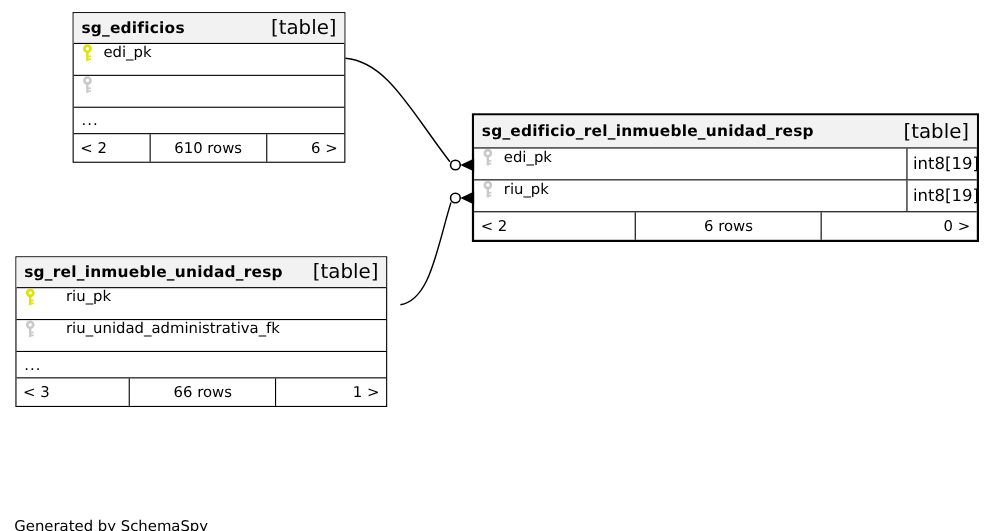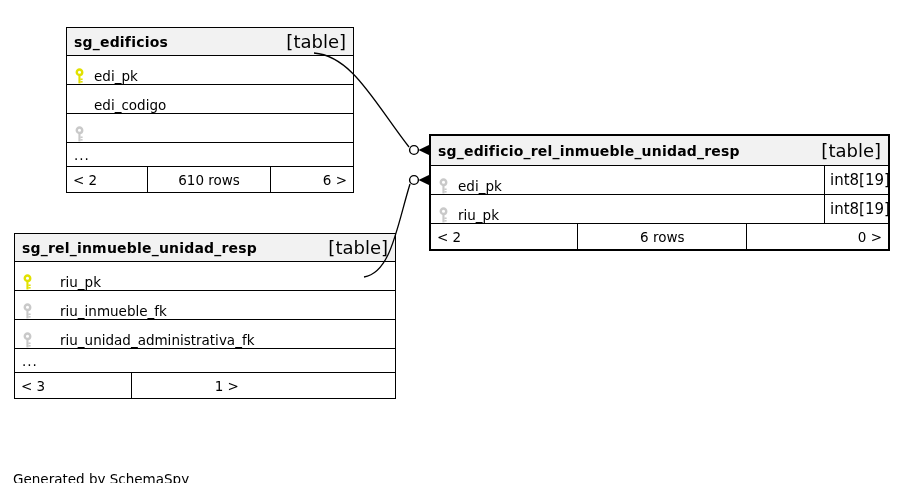--- a/index.html
+++ b/index.html
@@ -4,34 +4,34 @@
 <style>
   html,body{margin:0;padding:0;}
   body{
     width:908px;height:483px;position:relative;background:#ffffff;
     font-family:"DejaVu Sans","Liberation Sans",sans-serif;color:#000;
     overflow:hidden;
   }
   .db-table{
     position:absolute;background:#fff;border:1px solid #000;box-sizing:border-box;
   }
-  .db-table.focus{border-width:2px;margin-top:31px;}
+  .db-table.focus{border-width:2px;}
   .tbl-header{
     display:flex;justify-content:space-between;align-items:center;
     background:#f2f2f2;border-bottom:1px solid #000;
     padding:0 7px;height:28px;box-sizing:border-box;font-size:14px;
   }
   .db-table.focus .tbl-header{height:30px;}
   .tname{font-weight:bold;letter-spacing:0.2px;}
   .badge{font-weight:normal;font-size:18px;}
   .tbl-row{
     display:flex;align-items:center;border-bottom:1px solid #000;
     height:29px;box-sizing:border-box;font-size:13.5px;padding:0;
   }
-  .row-main{display:flex;align-items:flex-end;flex:1;padding-left:7px;height:100%;}
+  .row-main{display:flex;align-items:flex-start;flex:1;padding-left:7px;height:100%;}
   .key-slot{width:20px;display:flex;align-items:center;}
   .key-slot.wide{width:38px;}
   .type-cell{
     margin-left:auto;border-left:1px solid #000;height:100%;width:64px;
     display:flex;align-items:center;padding:0 5px;box-sizing:border-box;
     font-size:15px;
   }
   .tbl-ellipsis{
     border-bottom:1px solid #000;height:24px;box-sizing:border-box;
     display:flex;align-items:flex-end;padding:0 0 3px 7px;font-size:13.5px;
@@ -44,42 +44,36 @@
   .sep{border-left:1px solid #000;}
   svg.key{display:block;}
   svg.key.pk{color:#e1e100;}
   svg.key.fk{color:#c9c9c9;}
   #edge-layer{position:absolute;left:0;top:0;width:908px;height:483px;pointer-events:none;}
   .gen-note{position:absolute;left:13px;top:471px;font-size:13.5px;}
 </style>
 </head>
 <body>
 
-<div class="db-table" style="left:66px;top:27px;width:288px;">
+<div class="db-table" style="left:66px;top:11px;width:248px;">
   <div class="tbl-header">
     <span class="tname">sg_edificios</span>
     <span class="badge">[table]</span>
   </div>
   <div class="tbl-row">
     <div class="row-main">
       <span class="key-slot">
           <svg class="key pk" viewBox="0 0 12 17" width="11" height="16">
             <circle cx="6" cy="4.4" r="3" fill="none" stroke="currentColor" stroke-width="2.6"></circle>
             <rect x="4.8" y="7.4" width="2.3" height="9.2" fill="currentColor"></rect>
             <rect x="6.9" y="11.2" width="2.5" height="1.7" fill="currentColor"></rect>
             <rect x="6.9" y="14" width="2.5" height="1.7" fill="currentColor"></rect>
           </svg>
         </span>
       <span>edi_pk</span>
-    </div>
-  </div>
-  <div class="tbl-row">
-    <div class="row-main">
-      <span class="key-slot"></span>
-      <span>edi_codigo</span>
     </div>
   </div>
   <div class="tbl-row">
     <div class="row-main">
       <span class="key-slot">
           <svg class="key fk" viewBox="0 0 12 17" width="11" height="16">
             <circle cx="6" cy="4.4" r="3" fill="none" stroke="currentColor" stroke-width="2.6"></circle>
             <rect x="4.8" y="7.4" width="2.3" height="9.2" fill="currentColor"></rect>
             <rect x="6.9" y="11.2" width="2.5" height="1.7" fill="currentColor"></rect>
             <rect x="6.9" y="14" width="2.5" height="1.7" fill="currentColor"></rect>
@@ -128,21 +122,21 @@
     </div>
     <span class="type-cell">int8[19]</span>
   </div>
   <div class="tbl-footer">
     <span class="tf-cell" style="width:32%">&lt; 2</span>
     <span class="tf-cell tf-c sep" style="width:37%">6 rows</span>
     <span class="tf-cell tf-r sep" style="width:31%">0 &gt;</span>
   </div>
 </div>
 
-<div class="db-table" style="left:14px;top:233px;width:382px;">
+<div class="db-table" style="left:14px;top:233px;width:338px;">
   <div class="tbl-header">
     <span class="tname">sg_rel_inmueble_unidad_resp</span>
     <span class="badge">[table]</span>
   </div>
   <div class="tbl-row">
     <div class="row-main">
       <span class="key-slot wide">
           <svg class="key pk" viewBox="0 0 12 17" width="11" height="16">
             <circle cx="6" cy="4.4" r="3" fill="none" stroke="currentColor" stroke-width="2.6"></circle>
             <rect x="4.8" y="7.4" width="2.3" height="9.2" fill="currentColor"></rect>
@@ -156,39 +150,27 @@
   <div class="tbl-row">
     <div class="row-main">
       <span class="key-slot wide">
           <svg class="key fk" viewBox="0 0 12 17" width="11" height="16">
             <circle cx="6" cy="4.4" r="3" fill="none" stroke="currentColor" stroke-width="2.6"></circle>
             <rect x="4.8" y="7.4" width="2.3" height="9.2" fill="currentColor"></rect>
             <rect x="6.9" y="11.2" width="2.5" height="1.7" fill="currentColor"></rect>
             <rect x="6.9" y="14" width="2.5" height="1.7" fill="currentColor"></rect>
           </svg>
         </span>
-      <span>riu_inmueble_fk</span>
-    </div>
-  </div>
-  <div class="tbl-row">
-    <div class="row-main">
-      <span class="key-slot wide">
-          <svg class="key fk" viewBox="0 0 12 17" width="11" height="16">
-            <circle cx="6" cy="4.4" r="3" fill="none" stroke="currentColor" stroke-width="2.6"></circle>
-            <rect x="4.8" y="7.4" width="2.3" height="9.2" fill="currentColor"></rect>
-            <rect x="6.9" y="11.2" width="2.5" height="1.7" fill="currentColor"></rect>
-            <rect x="6.9" y="14" width="2.5" height="1.7" fill="currentColor"></rect>
-          </svg>
-        </span>
       <span>riu_unidad_administrativa_fk</span>
     </div>
   </div>
   <div class="tbl-ellipsis">...</div>
   <div class="tbl-footer">
     <span class="tf-cell" style="width:30.5%">&lt; 3</span>
+    <span class="tf-cell tf-c sep" style="width:39.5%">66 rows</span>
     <span class="tf-cell tf-r sep" style="width:30%">1 &gt;</span>
   </div>
 </div>
 
 <svg id="edge-layer">
 
   <g>
     <path d="M314,53 C352,56 374,102 409,147" fill="none" stroke="#000" stroke-width="1.3"></path>
     <circle cx="414" cy="150" r="4.4" fill="#fff" stroke="#000" stroke-width="1.4"></circle>
     <path d="M418.5,150 L431,144 L431,156 Z" fill="#000"></path>

